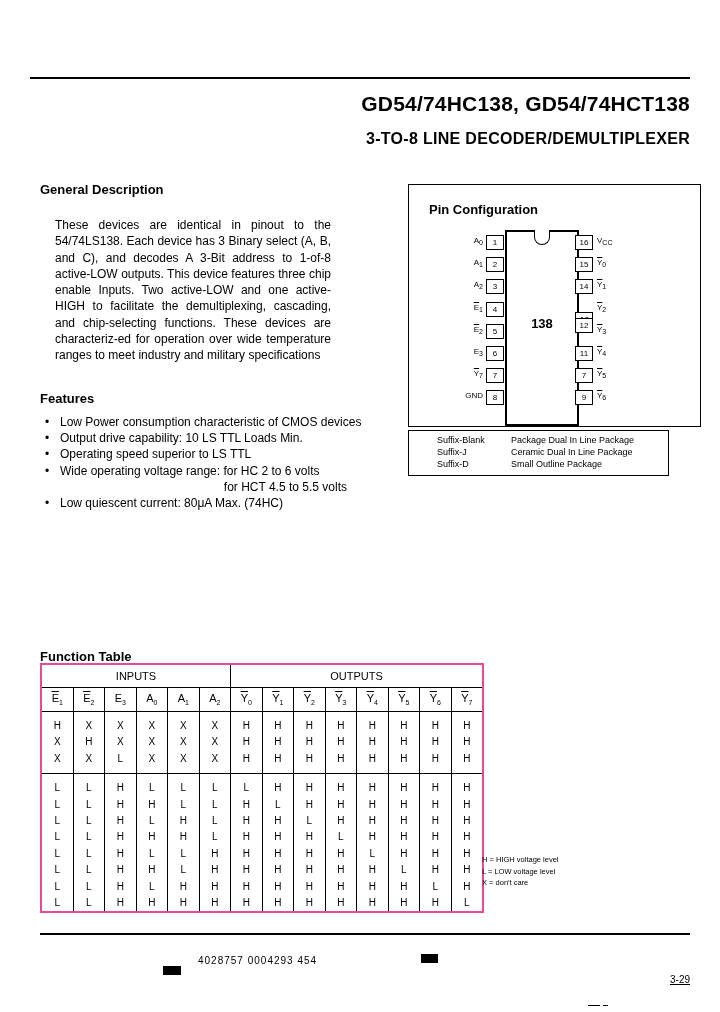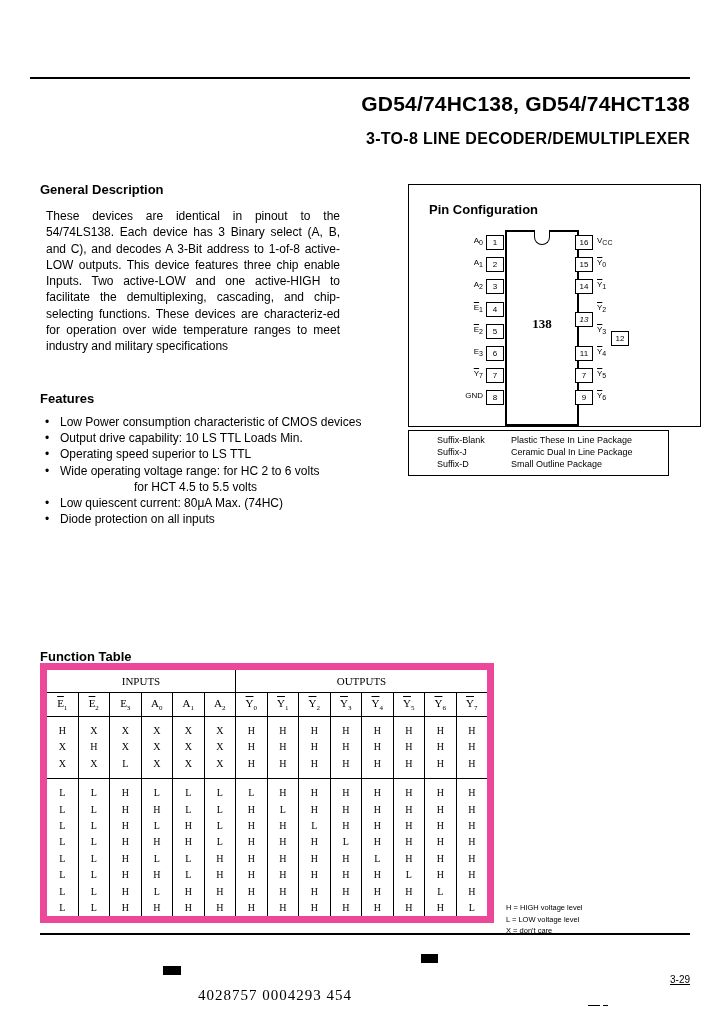--- a/index.html
+++ b/index.html
@@ -5,62 +5,62 @@
   html, body { margin:0; padding:0; background:#ffffff; }
   body { width:720px; height:1012px; position:relative; overflow:hidden;
          font-family:"Liberation Sans", sans-serif; color:#000; }
   .abs { position:absolute; }
   .rule-top { left:30px; top:77px; width:660px; height:0; border-top:2px solid #000; }
   .title1 { right:30px; top:92px; font-size:21px; font-weight:bold; letter-spacing:0.2px; white-space:nowrap; }
   .title2 { right:30px; top:130px; font-size:16px; font-weight:bold; letter-spacing:0.3px; white-space:nowrap; }
 
   .h { font-weight:bold; font-size:13px; }
   .desc { left:40px; top:202px; width:306px; font-size:12px; line-height:16.3px; text-align:justify; }
-  .desc p { margin:6px; }
+  .desc p { margin:15px; }
 
   .feat-list { left:40px; top:410px; width:320px; font-size:12px; line-height:16.2px; margin:4px; padding:0; list-style:none; }
   .feat-list li { position:relative; padding-left:16px; }
   .feat-list li::before { content:"•"; position:absolute; left:1px; top:0; }
-  .feat-list .cont { padding-left:0; text-align:center; padding-right:17px; }
+  .feat-list .cont { padding-left:0; text-align:right; padding-right:17px; }
   .feat-list .cont::before { content:""; }
 
   
   .pinbox { left:408px; top:184px; width:259px; height:241px; border:1.5px solid #000;padding-left:32px; }
   .pinbox-title { left:20px; top:17px; font-size:13px; font-weight:bold; }
-  .chip { left:96px; top:45px; width:70px; height:192px; border:2px solid #000; border-bottom:2px solid #000;font-family:Liberation Serif, serif; }
+  .chip { left:96px; top:45px; width:70px; height:192px; border:2px solid #000; border-bottom:2px solid #000; }
   .notch { left:27px; top:-2px; width:14px; height:14px; border:1.5px solid #000; border-top:none; border-radius:0 0 8px 8px; background:#fff; }
   .chip-label { left:0; width:70px; top:84px; text-align:center; font-size:13px; font-weight:bold; }
   .pin { width:16px; height:13px; border:1px solid #000; font-size:8px; line-height:13px; text-align:center; background:#fff; }
   .pin-name { font-size:8px; white-space:nowrap; }
   .pin-name.left { text-align:right; width:40px; }
   .ov { text-decoration:overline; }
   .pin-name sub { font-size:7px; vertical-align:-2px; }
 
   .suffix-box { left:408px; top:430px; width:259px; height:44px; border:1.5px solid #000; border-top:1px solid #000; font-size:9px; }
   .suffix-row { position:absolute; left:28px; }
   .suffix-row span.k { display:inline-block; width:74px; }
 
   
   .ft-title { left:40px; top:621px;margin-top:28px; }
   .ftable { left:40px; top:663px; border-collapse:collapse; font-size:10px; }
   .ftable td, .ftable th { border-left:1px solid #000; border-right:1px solid #000; text-align:center; padding:0; width:30.5px; font-weight:normal; }
-  .ftable { border:7px solid #ec4899;font-family:Liberation Serif, serif; }
+  .ftable { border:2px solid #ec4899; }
   .ftable .grp { height:22px; border-bottom:1px solid #000; font-size:11px; }
   .ftable .colh { height:23px; border-bottom:1px solid #000; font-size:11px; }
   .ftable .colh sub { font-size:7px; }
   .ftable tbody td { height:16.4px; line-height:16.4px; }
   .ftable tbody tr.first td { padding-top:6px; }
   .ftable tbody tr.sep td { border-bottom:1px solid #000; padding-bottom:6px; }
   .ftable .inout-div { border-right:1.5px solid #000; }
 
-  .legend { left:482px; top:902px; font-size:7.5px; line-height:11.5px;margin-left:24px; }
+  .legend { left:482px; top:854px; font-size:7.5px; line-height:11.5px; }
 
   .rule-bottom { left:40px; top:933px; width:650px; height:0; border-top:2px solid #000; }
   .pagenum { right:30px; top:974px; font-size:10px;text-decoration:underline; }
-  .barcode-text { left:198px; top:987px; font-family:Liberation Serif, serif; font-size:15px; letter-spacing:1px; }
+  .barcode-text { left:198px; top:955px; font-family:Liberation Sans, sans-serif; font-size:10px; letter-spacing:1px; }
   .blk1 { left:163px; top:966px; width:18px; height:9px; background:#000; }
   .blk2 { left:421px; top:954px; width:17px; height:9px; background:#000; }
   .dash1 { left:588px; top:1005px; width:12px; height:0; border-top:1.5px solid #000; }
   .dash2 { left:603px; top:1005px; width:5px; height:0; border-top:1.5px solid #000; }
 </style>
 </head>
 <body>
 
 <div class="abs rule-top"></div>
 <div class="abs title1">GD54/74HC138, GD54/74HCT138</div>
@@ -72,21 +72,20 @@
 </div>
 
 <div class="abs h" style="left:40px;top:391px;">Features</div>
 <ul class="abs feat-list">
   <li>Low Power consumption characteristic of CMOS devices</li>
   <li>Output drive capability: 10 LS TTL Loads Min.</li>
   <li>Operating speed superior to LS TTL</li>
   <li>Wide operating voltage range: for HC 2 to 6 volts</li>
   <li class="cont">for HCT 4.5 to 5.5 volts</li>
   <li>Low quiescent current: 80μA Max. (74HC)</li>
-  <li>Diode protection on all inputs</li>
 </ul>
 
 <div class="abs pinbox">
   <div class="abs pinbox-title">Pin Configuration</div>
   <div class="abs chip">
     <div class="abs notch"></div>
     <div class="abs chip-label">138</div>
   </div>
   <div id="left-pins">
       <div class="abs pin" style="left: 77px; top: 50px;">1</div>
@@ -108,33 +107,33 @@
     </div>
   <div id="right-pins">
       <div class="abs pin" style="left: 166px; top: 50px;">16</div>
       <div class="abs pin-name" style="left: 188px; top: 51px;"><span><span>V</span><sub>CC</sub></span></div>
       <div class="abs pin" style="left: 166px; top: 72.2px;">15</div>
       <div class="abs pin-name" style="left: 188px; top: 73.2px;"><span><span class="ov">Y</span><sub>0</sub></span></div>
       <div class="abs pin" style="left: 166px; top: 94.4px;">14</div>
       <div class="abs pin-name" style="left: 188px; top: 95.4px;"><span><span class="ov">Y</span><sub>1</sub></span></div>
       <div class="abs pin" style="left: 166px; top: 127px; font-style: italic;">13</div>
       <div class="abs pin-name" style="left: 188px; top: 117.6px;"><span><span class="ov">Y</span><sub>2</sub></span></div>
-      <div class="abs pin" style="left: 166px; top: 146px; margin-left: 36px;">12</div>
+      <div class="abs pin" style="left: 166px; top: 133px;">12</div>
       <div class="abs pin-name" style="left: 188px; top: 139.8px;"><span><span class="ov">Y</span><sub>3</sub></span></div>
       <div class="abs pin" style="left: 166px; top: 161px;">11</div>
       <div class="abs pin-name" style="left: 188px; top: 162px;"><span><span class="ov">Y</span><sub>4</sub></span></div>
       <div class="abs pin" style="left: 166px; top: 183.2px;">7</div>
       <div class="abs pin-name" style="left: 188px; top: 184.2px;"><span><span class="ov">Y</span><sub>5</sub></span></div>
       <div class="abs pin" style="left: 166px; top: 205.4px;">9</div>
       <div class="abs pin-name" style="left: 188px; top: 206.4px;"><span><span class="ov">Y</span><sub>6</sub></span></div>
     </div>
 </div>
 
 <div class="abs suffix-box">
-  <div class="suffix-row" style="top:4px;"><span class="k">Suffix-Blank</span><span>Plastic These In Line Package</span></div>
+  <div class="suffix-row" style="top:4px;"><span class="k">Suffix-Blank</span><span>Package Dual In Line Package</span></div>
   <div class="suffix-row" style="top:16px;"><span class="k">Suffix-J</span><span>Ceramic Dual In Line Package</span></div>
   <div class="suffix-row" style="top:28px;"><span class="k">Suffix-D</span><span>Small Outline Package</span></div>
 </div>
 
 <div class="abs h ft-title">Function Table</div>
 <table class="abs ftable">
   <thead>
     <tr>
       <th class="grp inout-div" colspan="6">INPUTS</th>
       <th class="grp" colspan="8">OUTPUTS</th>

